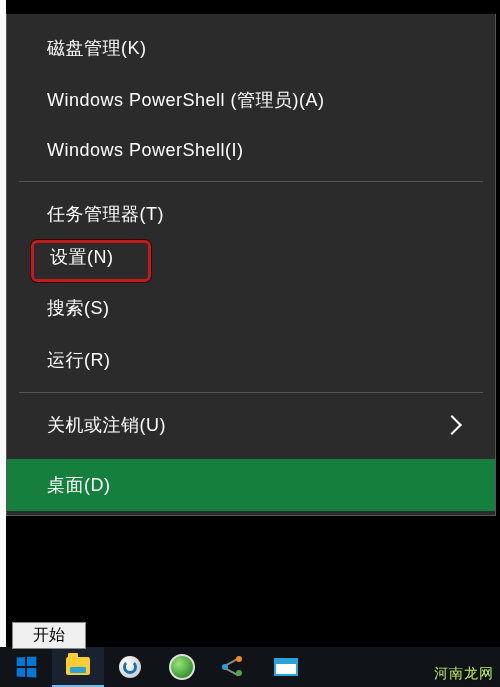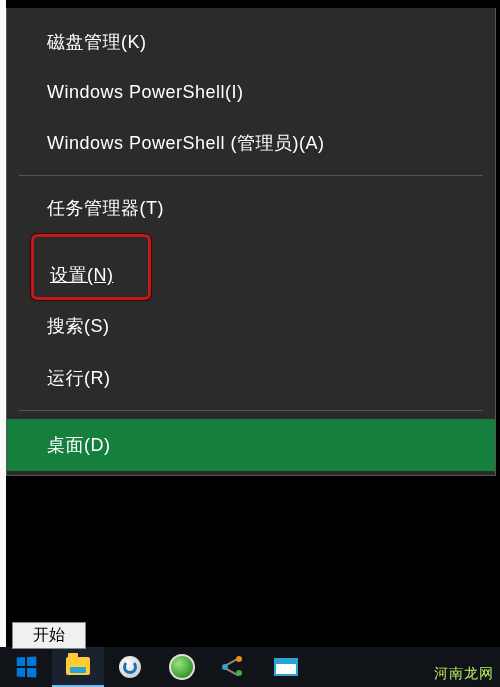--- a/index.html
+++ b/index.html
@@ -15,21 +15,21 @@
   .backdrop {
     position: absolute;
     left: 0; top: 0;
     width: 6px;
     height: 650px;
     background: #fafafa;
   }
   .menu {
     position: absolute;
     left: 6px;
-    top: 8px;
+    top: 14px;
     width: 490px;
     background: #2b2b2b;
     color: #ffffff;
     font-size: 18px;
     box-sizing: border-box;
     border: 1px solid #555;
     border-top: none;
     padding-top: 8px;
     padding-bottom: 4px;
   }
@@ -48,22 +48,21 @@
   }
   .highlight-box {
     border: 3px solid #c21b1b;
     border-radius: 6px;
     outline: 1px solid #3a0000;
     margin: 0 0 0 24px;
     width: 120px;
     box-sizing: border-box;
   }
   .highlight-box .menu-item {
-    padding: 26px 12px 10px 16px;
-    text-decoration: underline;
+    padding: 2px 12px 10px 16px;
   }
   .chevron {
     width: 12px;
     height: 12px;
     border-top: 2px solid #fff;
     border-right: 2px solid #fff;
     transform: rotate(45deg);
     margin-right: 18px;
   }
   .hover-row {
@@ -174,24 +173,24 @@
 <body>
 
 <div class="backdrop"></div>
 
 <div class="menu">
 
   <div class="menu-item">
     <span class="label">磁盘管理(K)</span>
   </div>
   <div class="menu-item">
+    <span class="label">Windows PowerShell (管理员)(A)</span>
+  </div>
+  <div class="menu-item">
     <span class="label">Windows PowerShell(I)</span>
-  </div>
-  <div class="menu-item">
-    <span class="label">Windows PowerShell (管理员)(A)</span>
   </div>
 
   <div class="divider"></div>
 
   <div class="menu-item">
     <span class="label">任务管理器(T)</span>
   </div>
 
   <div class="highlight-box">
     <div class="menu-item">
@@ -201,20 +200,24 @@
 
   <div class="menu-item">
     <span class="label">搜索(S)</span>
   </div>
   <div class="menu-item">
     <span class="label">运行(R)</span>
   </div>
 
   <div class="divider"></div>
 
+  <div class="menu-item">
+    <span class="label">关机或注销(U)</span>
+    <span class="chevron"></span>
+  </div>
 
   <div class="menu-item hover-row">
     <span class="label">桌面(D)</span>
   </div>
 </div>
 
 <div class="tooltip">开始</div>
 
 <div class="taskbar">
   <div class="tb-icon">

